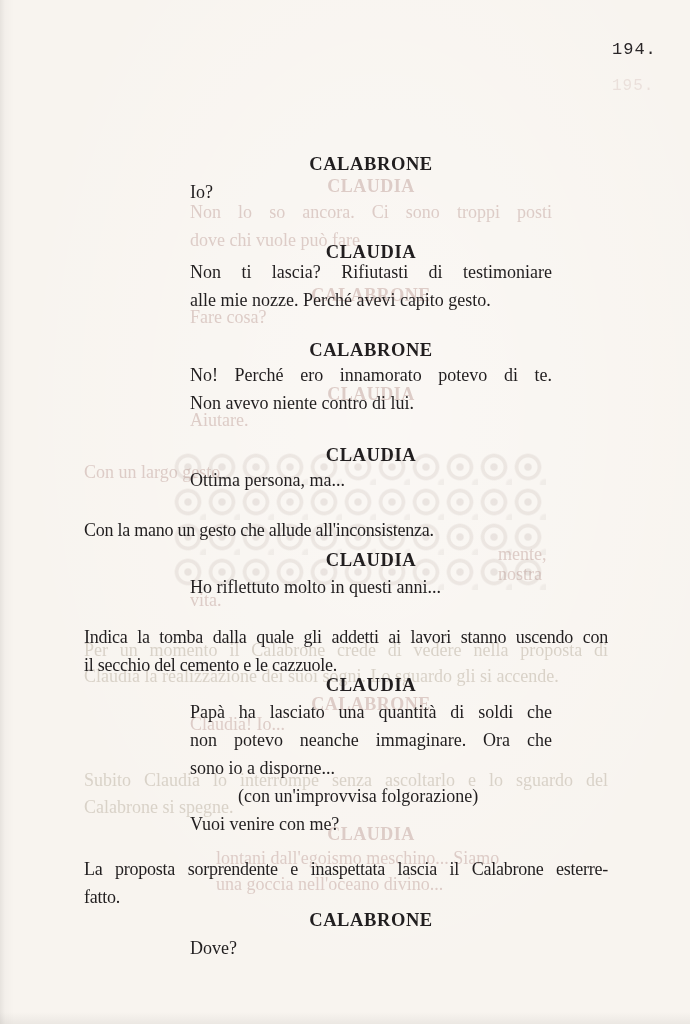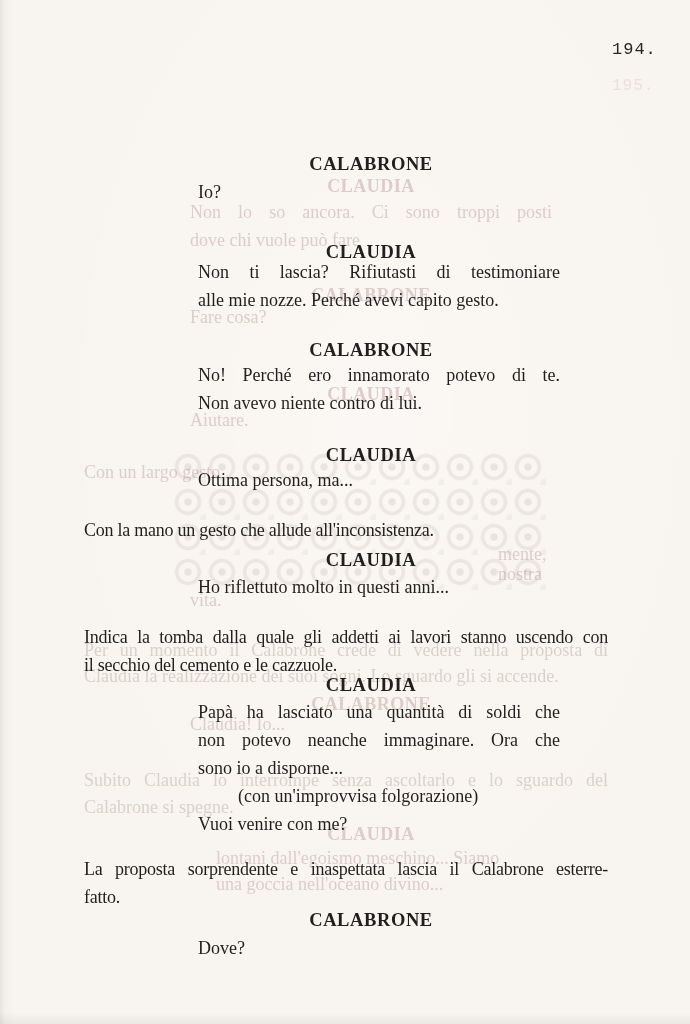--- a/index.html
+++ b/index.html
@@ -31,21 +31,21 @@
   .ghost.g-just{white-space:normal;text-align:justify;text-align-last:justify;}
   .ghost.g-name{font-weight:bold;letter-spacing:.5px;text-align:center;white-space:normal;}
   .ghost.g-num{font-family:"Liberation Mono",monospace;font-size:16px;letter-spacing:1px;opacity:.5;margin-top:44px;}
   .ghost.g-gray{color:#d9d2c8;}
 
   .blk{position:absolute;}
   .blk .line{height:28px;line-height:28px;font-size:18px;}
   .blk .just{text-align:justify;text-align-last:justify;}
   .character{left:190px;width:362px;text-align:center;}
   .character .line{font-weight:bold;letter-spacing:.6px;font-size:18.5px;}
-  .dialogue{left:198px;width:362px;}
+  .dialogue{left:190px;width:362px;}
   .parenthetical{left:238px;width:330px;}
   .action{left:84px;width:524px;letter-spacing:-0.25px;}
 
   .watermark{
     position:absolute;left:172px;top:450px;width:376px;height:140px;
     background-image:
       radial-gradient(circle at 16px 17px, rgba(125,100,92,0.13) 3px, rgba(125,100,92,0) 4.5px),
       radial-gradient(circle at 16px 17px, rgba(125,100,92,0) 9px, rgba(125,100,92,0.11) 10px, rgba(125,100,92,0.11) 12.5px, rgba(125,100,92,0) 14px),
       radial-gradient(circle at 33px 34px, rgba(125,100,92,0.07) 4px, rgba(125,100,92,0) 6px);
     background-size:34px 35px;

